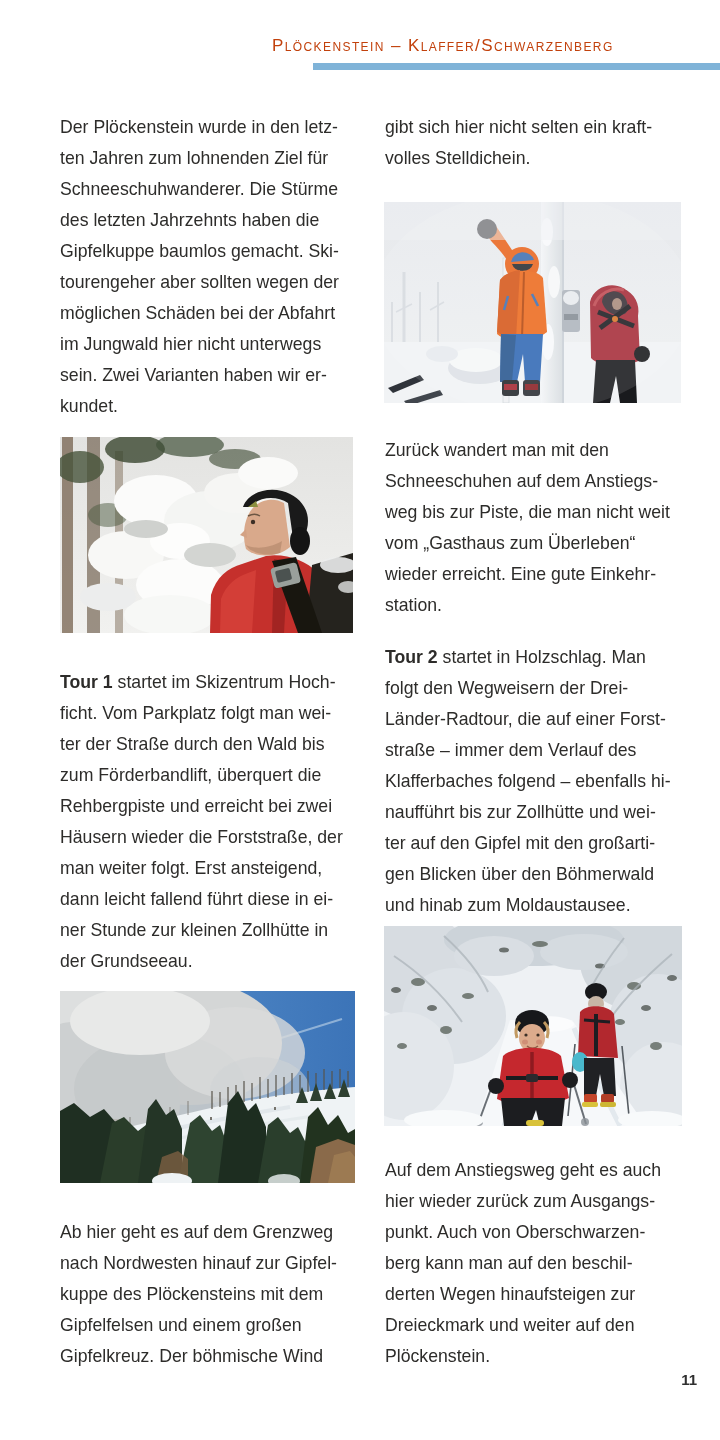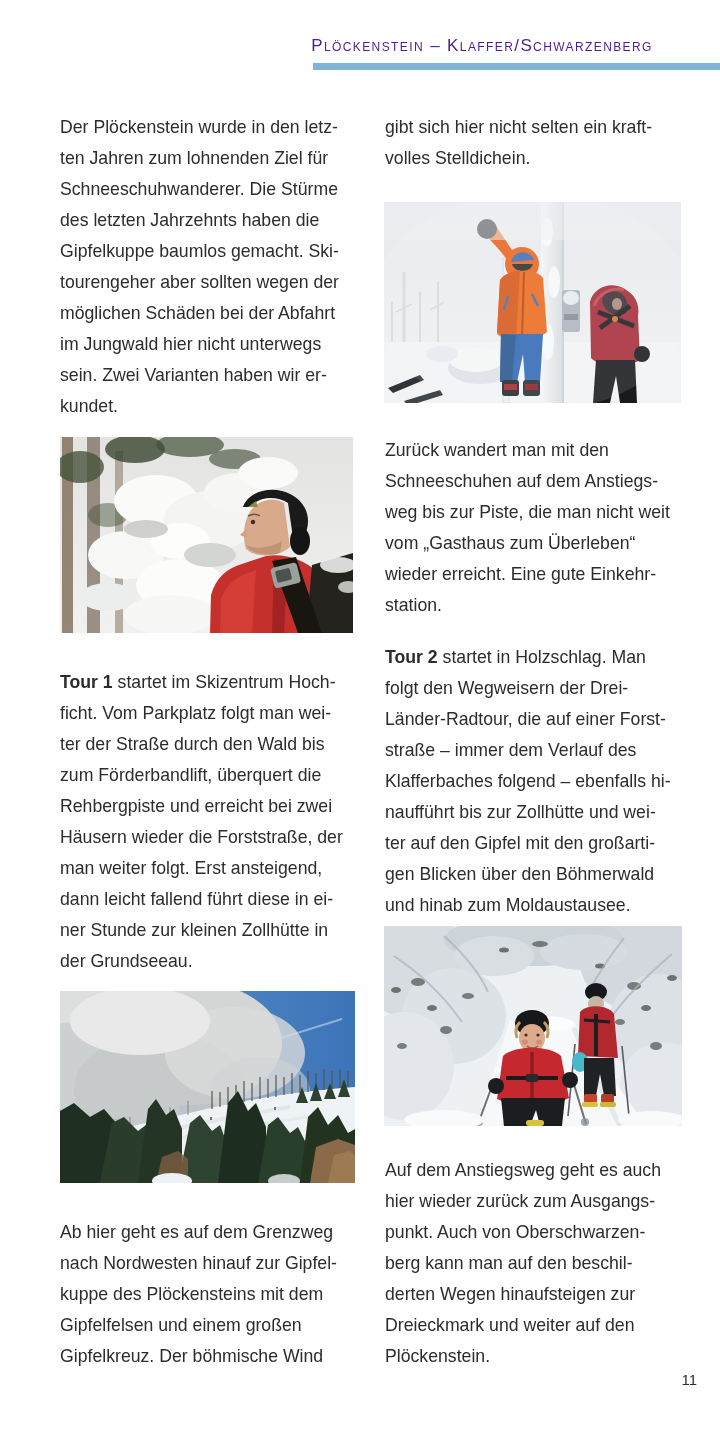--- a/index.html
+++ b/index.html
@@ -2,22 +2,22 @@
 <html lang="de"><head>
 <meta charset="utf-8">
 <style>
   html,body{margin:0;padding:0;}
   body{
     width:720px;height:1440px;position:relative;background:#ffffff;
     font-family:"Liberation Sans",sans-serif;color:#2d2c2a;overflow:hidden;
   }
   
   .header-title{
-    position:absolute;top:36px;right:28px;width:420px;text-align:center;
-    font-size:17px;letter-spacing:1.4px;font-variant:small-caps;color:#4c1d95;
+    position:absolute;top:36px;right:28px;width:420px;text-align:left;
+    font-size:17px;letter-spacing:1.4px;font-variant:small-caps;color:#c2410c;
     white-space:nowrap;
   }
   .header-rule{
     position:absolute;top:63px;left:313px;width:407px;height:7px;background:#7fb3d8;
   }
   
   .para{
     position:absolute;width:360px;margin:0;
     font-size:19px;line-height:31px;white-space:pre-line;
     transform:scaleX(.93);transform-origin:0 0;
@@ -34,21 +34,21 @@
   #r-para4{top:1154px;}
   
   figure{margin:0;position:absolute;overflow:hidden;}
   figure svg{display:block;width:100%;height:100%;}
   #photo1{left:60px;top:437px;width:293px;height:196px;}
   #photo2{left:384px;top:202px;width:297px;height:201px;}
   #photo3{left:60px;top:991px;width:295px;height:192px;}
   #photo4{left:384px;top:926px;width:298px;height:200px;}
   
   .page-number{
-    position:absolute;top:1371px;right:23px;font-size:15px;color:#2f2f2f;
+    position:absolute;top:1371px;right:23px;font-size:15px;color:#2f2f2f;font-weight:bold;
   }
 </style>
 </head>
 <body>
 
 <div class="header-title">Plöckenstein – Klaffer/Schwarzenberg</div>
 <div class="header-rule" style="background: rgb(127, 179, 216);"></div>
 
 <p class="para lp" id="l-para1">Der Plöckenstein wurde in den letz-
 ten Jahren zum lohnenden Ziel für

